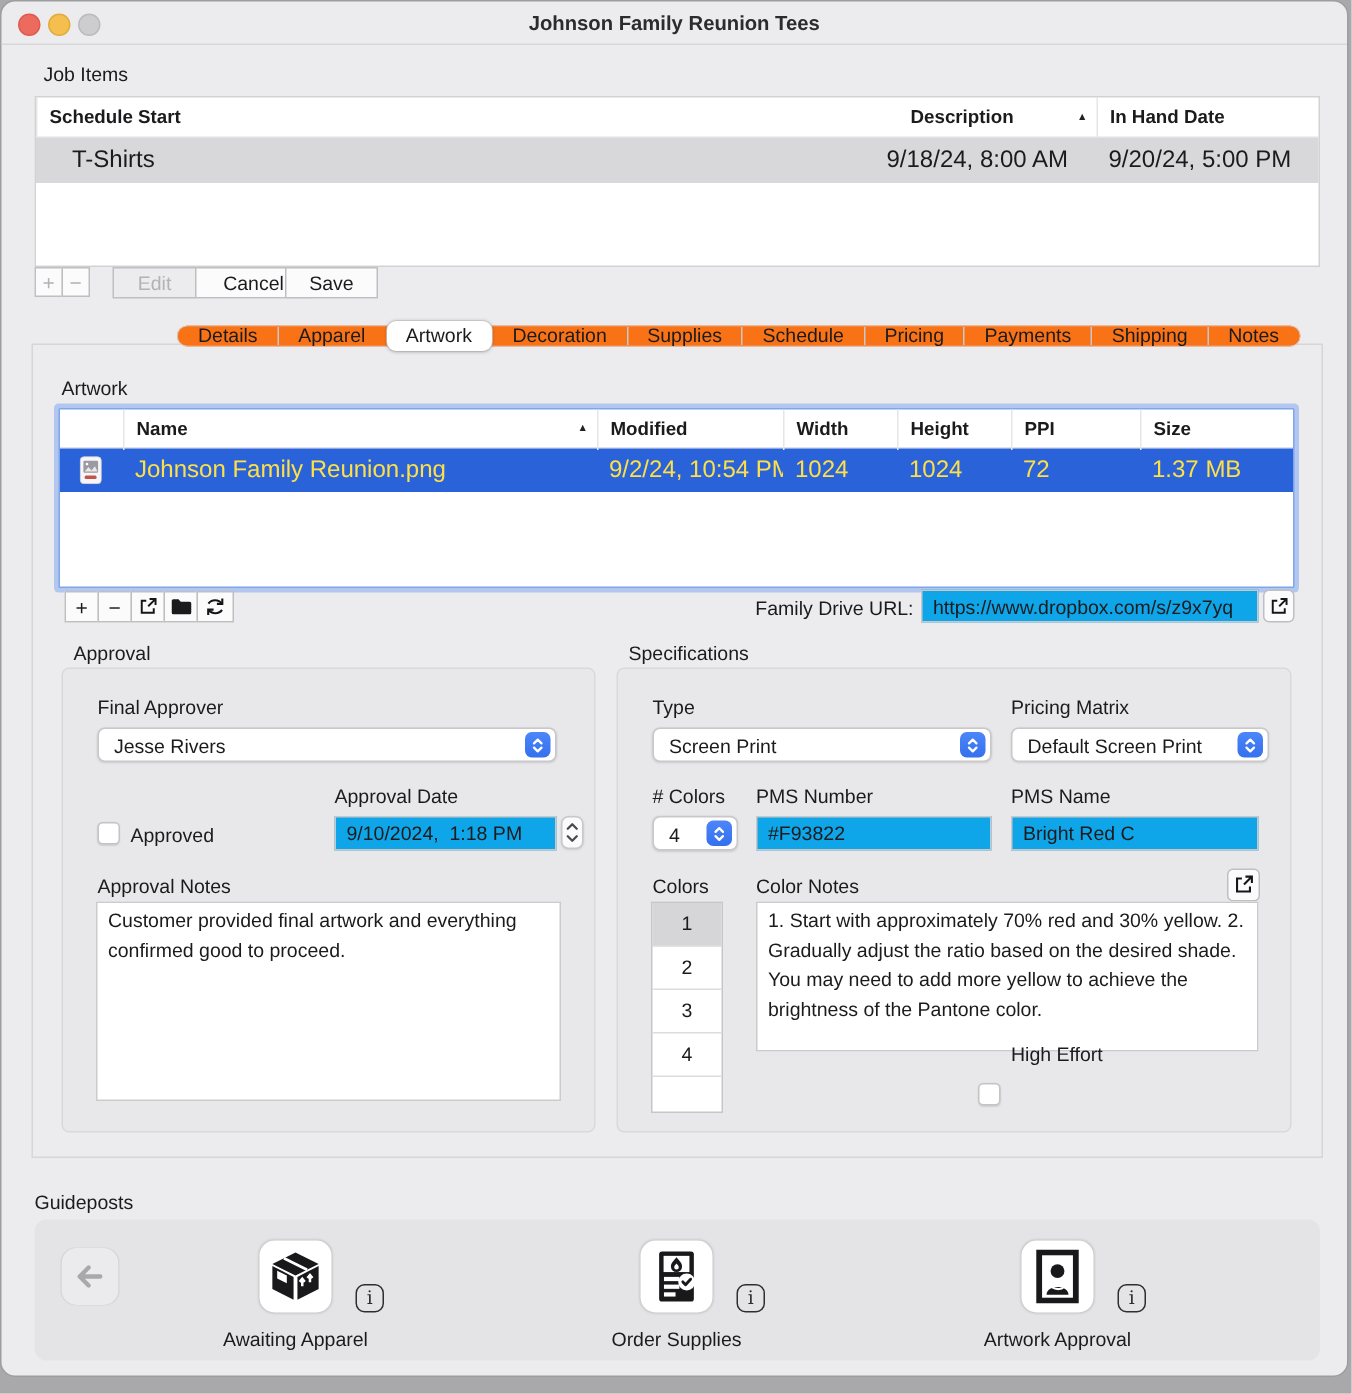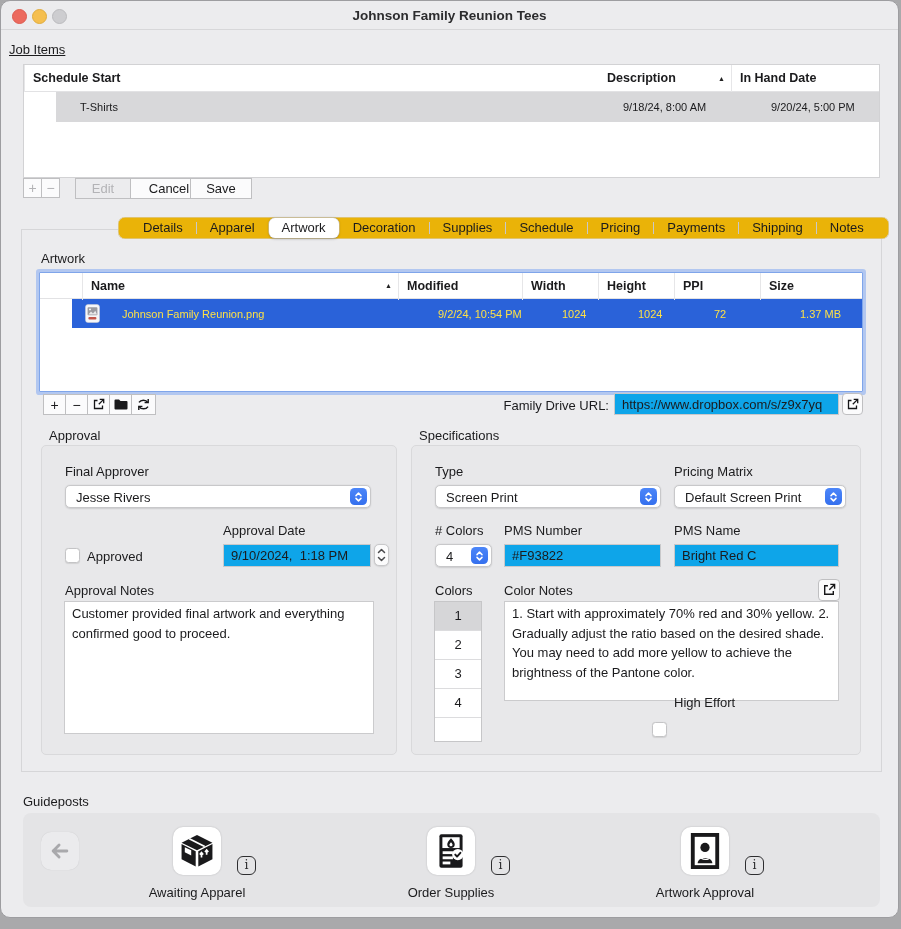--- a/index.html
+++ b/index.html
@@ -21,32 +21,32 @@
   .win-title{position:absolute;top:0;left:0;width:100%;height:29px;line-height:29px;text-align:center;font-weight:bold;font-size:13.5px;color:#2C2C2E;}
 
   .sec-label{font-size:13px;color:#1B1B1D;}
 
   
   .tbl{background:#FFF;border:1px solid #D2D2D4;box-sizing:border-box;}
   .tbl-head{display:grid;align-items:center;height:27px;border-bottom:1px solid #E2E2E4;font-weight:bold;font-size:12.5px;box-sizing:border-box;}
   .tbl-head .hcell{padding-left:8px;position:relative;height:27px;line-height:27px;box-sizing:border-box;white-space:nowrap;overflow:hidden;}
   .tbl-head .hcell.div{border-left:1px solid #E6E6E8;}
   .sort{position:absolute;right:6px;top:0;font-size:7px;line-height:27px;color:#222;}
-  .tbl-row{display:grid;align-items:center;font-size:11px;box-sizing:border-box;white-space:nowrap;margin-left:32px;}
+  .tbl-row{display:grid;align-items:center;font-size:16px;box-sizing:border-box;white-space:nowrap;}
   .tbl-row .cell{padding-left:8px;overflow:hidden;}
 
   
   .sq-btn{position:absolute;background:#FBFBFC;border:1px solid #BFBFC1;box-sizing:border-box;
     display:flex;align-items:center;justify-content:center;font-size:14px;color:#1B1B1D;}
   .txt-btn{position:absolute;height:21px;line-height:19px;text-align:center;font-size:13px;
     background:#FBFBFC;border:1px solid #BFBFC1;box-sizing:border-box;}
   .disabled{color:#B3B3B6;}
 
   
-  .seg{position:absolute;display:flex;align-items:center;background:#eab308;border-radius:7px;height:22px;padding:0 12px;box-shadow:inset 0 0 0 0.5px #D4D4D6;}
+  .seg{position:absolute;display:flex;align-items:center;background:#f97316;border-radius:7px;height:14px;padding:0 1px;box-shadow:inset 0 0 0 0.5px #D4D4D6;}
   .seg-item{font-size:13px;padding:0 13px;height:20px;line-height:20px;color:#1B1B1D;border-radius:6px;white-space:nowrap;}
   .seg-item.sel{background:#FFFFFF;box-shadow:0 0.5px 2.5px rgba(0,0,0,.28), 0 0 0 0.5px #DADADC;}
   .seg-div{width:1px;height:12px;background:#C8C8CB;}
   .seg-div.hide{background:transparent;}
 
   .content-box{position:absolute;border:1px solid #D6D6D8;background:#ECECEE;box-sizing:border-box;}
 
   
   .focusring{position:absolute;border:1px solid #7FA5EA;box-shadow:0 0 0 3px rgba(140,175,242,.6);background:#FFF;box-sizing:border-box;border-radius:1px;}
 
@@ -89,21 +89,21 @@
 
 <div class="window">
 
   <div class="titlebar">
     <span class="traffic t-red"></span>
     <span class="traffic t-yellow"></span>
     <span class="traffic t-gray"></span>
     <div class="win-title">Johnson Family Reunion Tees</div>
   </div>
 
-  <div class="abs sec-label" style="left:8px;top:41px;text-decoration:underline;">Job Items</div>
+  <div class="abs sec-label" style="left:28px;top:41px;">Job Items</div>
 
   <div class="abs tbl" style="left:22px;top:63px;width:857px;height:114px;">
     <div class="tbl-head" style="grid-template-columns:559px 148px 148px;">
       <div class="hcell div"><span>Schedule Start</span></div>
       <div class="hcell" style="padding-left:24px;">
         <span>Description</span>
         <span class="sort">▲</span>
       </div>
       <div class="hcell div"><span>In Hand Date</span></div>
     </div>

